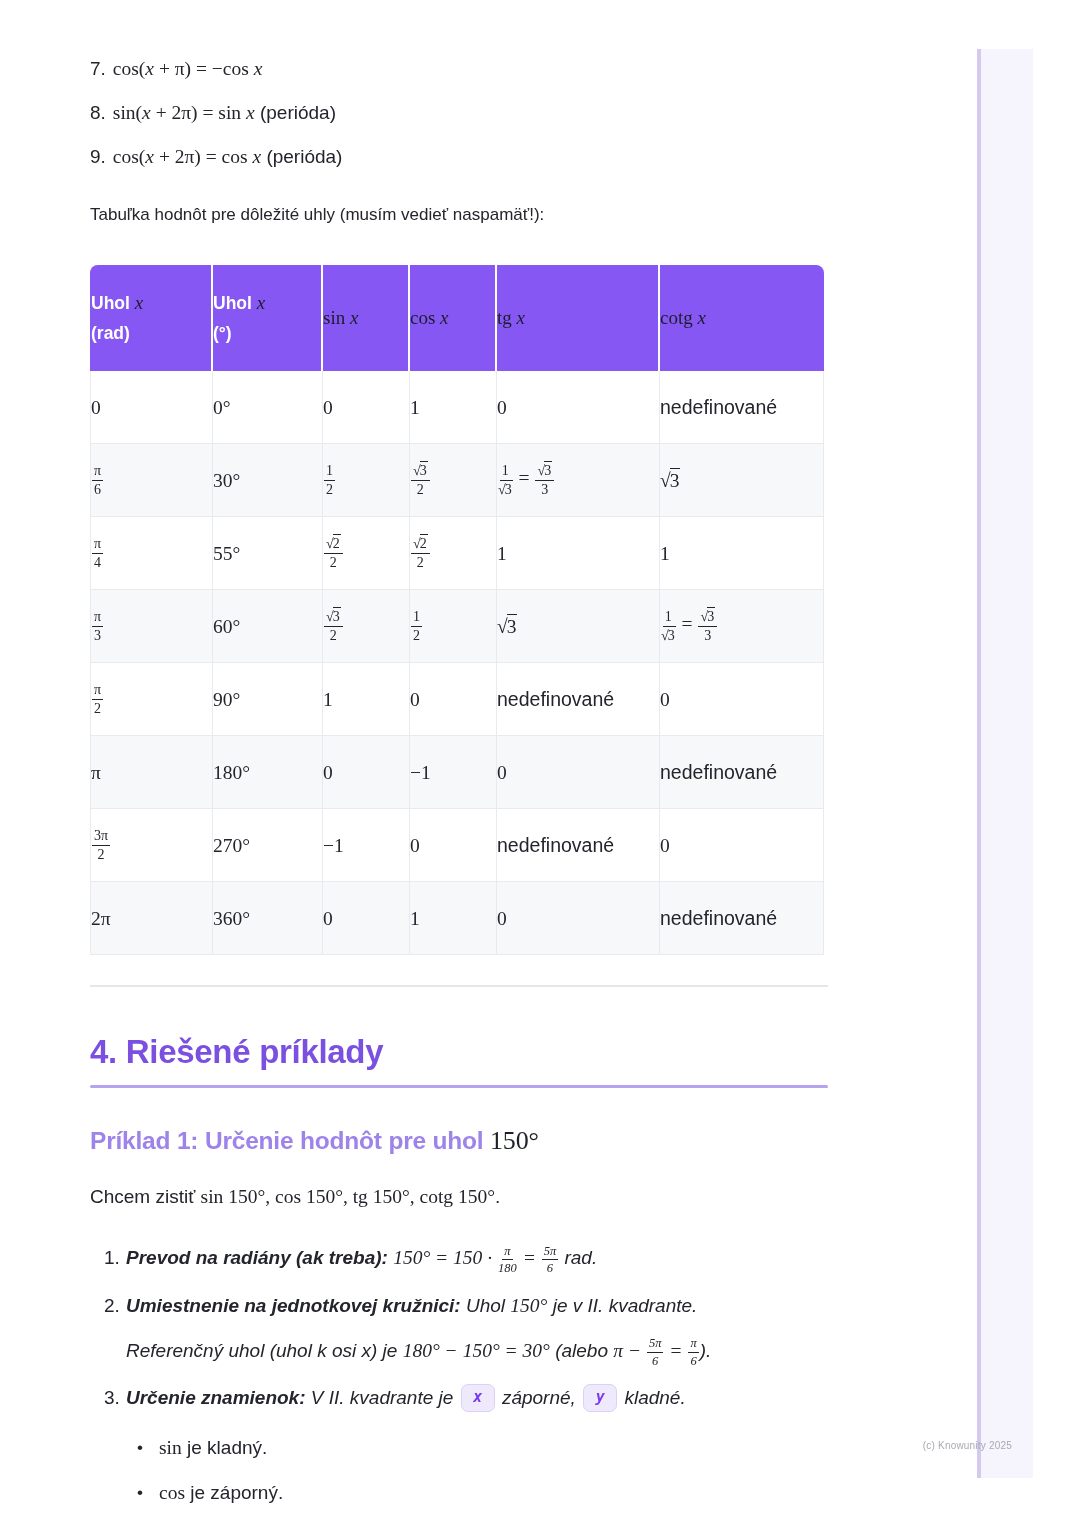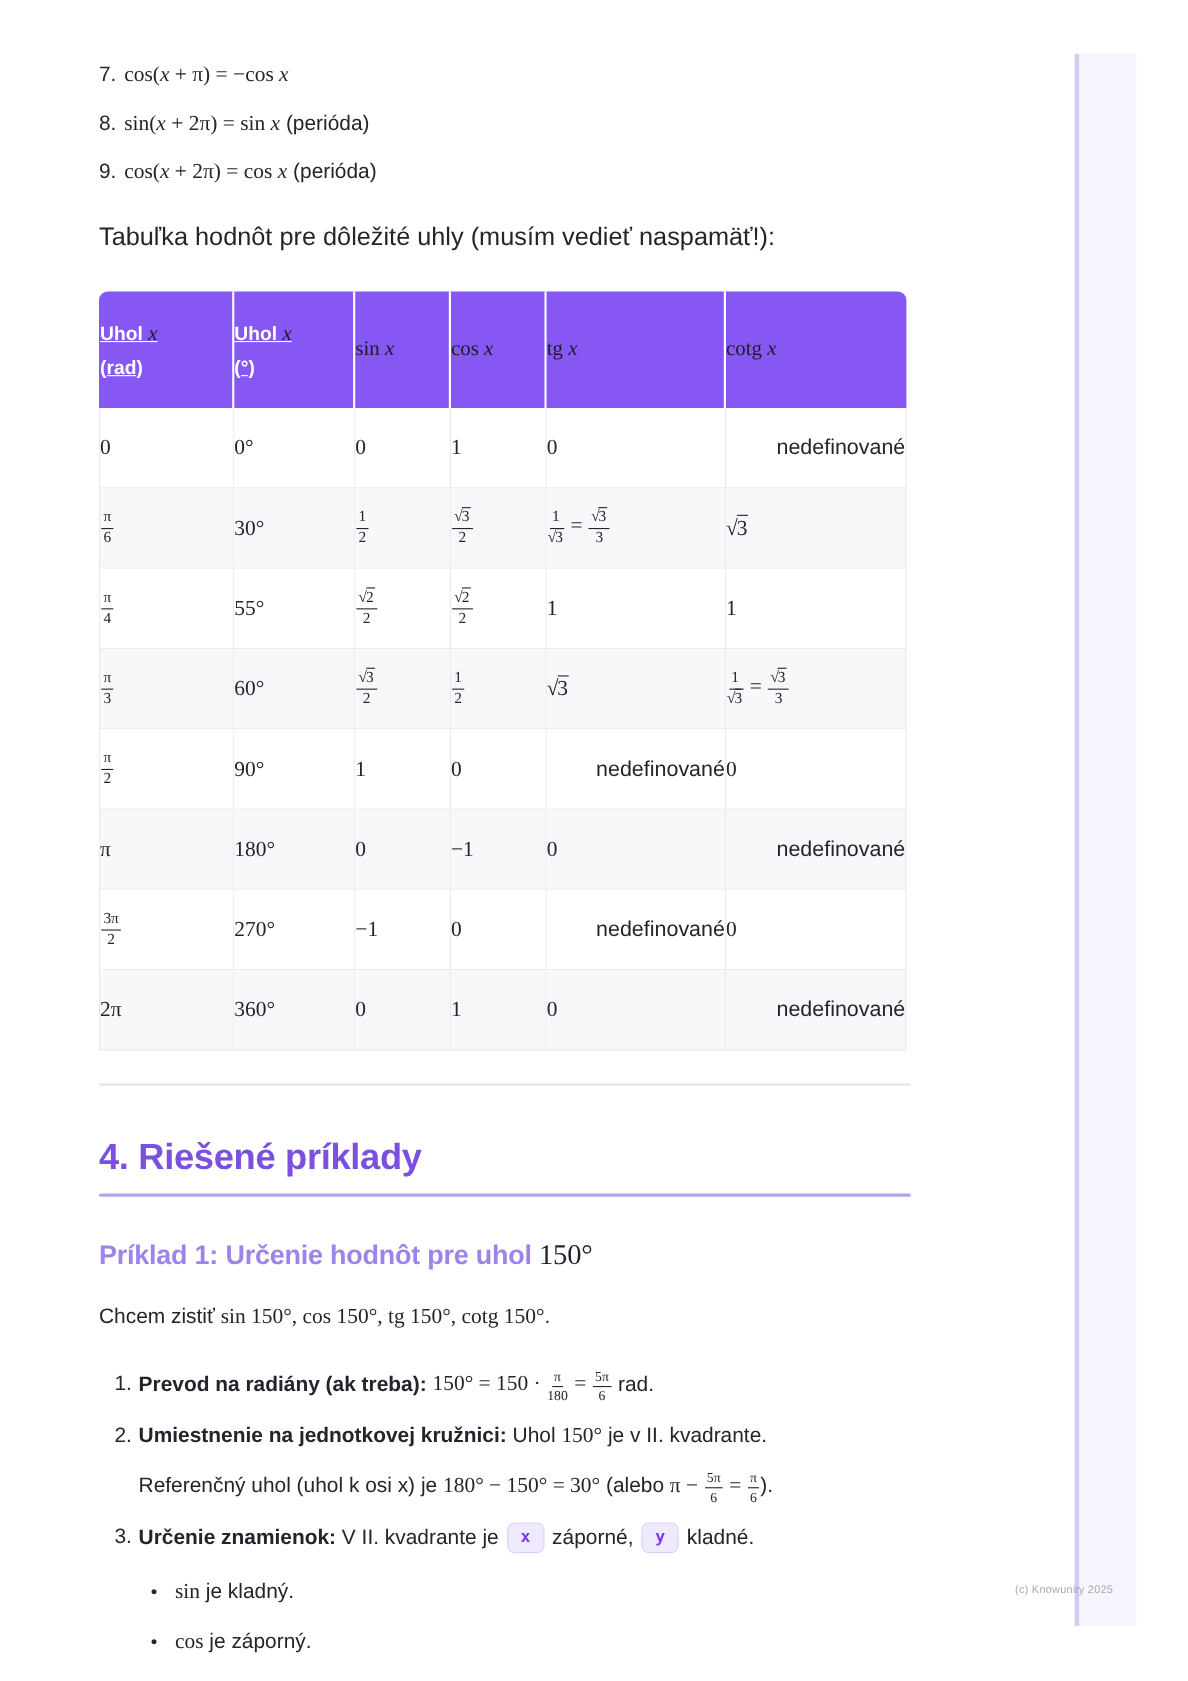--- a/index.html
+++ b/index.html
@@ -40,58 +40,58 @@
   .lead .fr .n,.lead .fr .d,
   .steps .fr .n,.steps .fr .d{font-size:12.5px;}
   .trig-table .fr .n,.trig-table .fr .d{font-size:14px;}
   .sq-t{border-top:1.4px solid currentColor;padding:1px 1px 0 0;}
   .rad{margin-right:-1px;}
   
   .formula-item{font-size:19px;line-height:24px;margin-bottom:20px;}
   .formula-item .fnum{margin-right:7px;}
   .formula-item .m{font-size:19.5px;}
   
-  .table-intro{margin:34px 0 0;font-size:23px;line-height:24px;}
+  .table-intro{margin:34px 0 0;font-size:17px;line-height:24px;}
   
   .trig-table{margin-top:38px;border-collapse:separate;border-spacing:0;width:734px;table-layout:fixed;}
   .trig-table thead th{
     background:var(--accent);height:106px;vertical-align:middle;text-align:left;
     border-right:2px solid #ffffff;padding:0;
   }
   .trig-table thead th:last-child{border-right:none;}
   .trig-table thead th:first-child{border-top-left-radius:8px;}
   .trig-table thead th:last-child{border-top-right-radius:8px;}
-  .hw{color:#ffffff;font-weight:700;font-size:17.5px;line-height:30px;text-decoration:underline;}
+  .hw{color:#ffffff;font-weight:700;font-size:17.5px;line-height:30px;}
   .hdr-m{color:#1b1e2a;font-size:19px;font-weight:400;}
   .trig-table td{
     height:73px;vertical-align:middle;background:#ffffff;
     border-bottom:1px solid var(--cell-border);border-right:1px solid var(--cell-border);
     font-size:19.5px;padding:0;box-sizing:border-box;
   }
   .trig-table td:first-child,.trig-table thead th:first-child{border-left:1px solid var(--cell-border);}
   .trig-table thead th:first-child{border-left-color:var(--accent);}
   .trig-table tr.alt td{background:var(--row-alt);}
   .pad1{padding-left:20px;} .pad2{padding-left:24px;}
-  .plain{font-family:"Liberation Sans",sans-serif;font-size:17.5px;text-align:right;}
+  .plain{font-family:"Liberation Sans",sans-serif;font-size:17.5px;}
   
   .divider{margin-top:30px;height:2px;background:var(--divider);border:none;width:100%;}
   h2.section-title{
     margin:46px 0 0;font-size:33px;line-height:38px;font-weight:700;color:var(--heading);
     letter-spacing:-0.3px;
   }
   .section-underline{margin-top:14px;height:3px;background:var(--underline);width:100%;border-radius:2px;}
   h3.example-title{margin:36px 0 0;font-size:24.5px;line-height:34px;font-weight:700;color:var(--subheading);letter-spacing:-0.2px;}
   h3.example-title .m{color:#1e212b;font-weight:400;font-size:26px;}
   
   .lead{margin:26px 0 0;font-size:19px;line-height:26px;}
   .lead .m{font-size:19.5px;}
   .steps{margin-top:34px;}
   .step{display:flex;margin:0 0 17px 14px;}
   .step-num{min-width:22px;font-size:19px;line-height:27px;}
-  .step-body{flex:1;}
+  .step-body{flex:1;font-style:italic;}
   .step-line{font-size:19px;line-height:27px;margin-bottom:18px;}
   .step-line:last-child{margin-bottom:0;}
   .step-line strong{font-weight:700;}
   .step-line .m{font-size:19.5px;}
   .chip{
     display:inline-block;min-width:14px;text-align:center;padding:5px 9px 6px;
     border-radius:7px;background:var(--chip-bg);border:1px solid var(--chip-border);
     color:var(--chip-text);font-weight:700;font-size:15px;line-height:1;
     font-family:"DejaVu Sans Mono",monospace;vertical-align:2px;margin:0 2px;
   }

